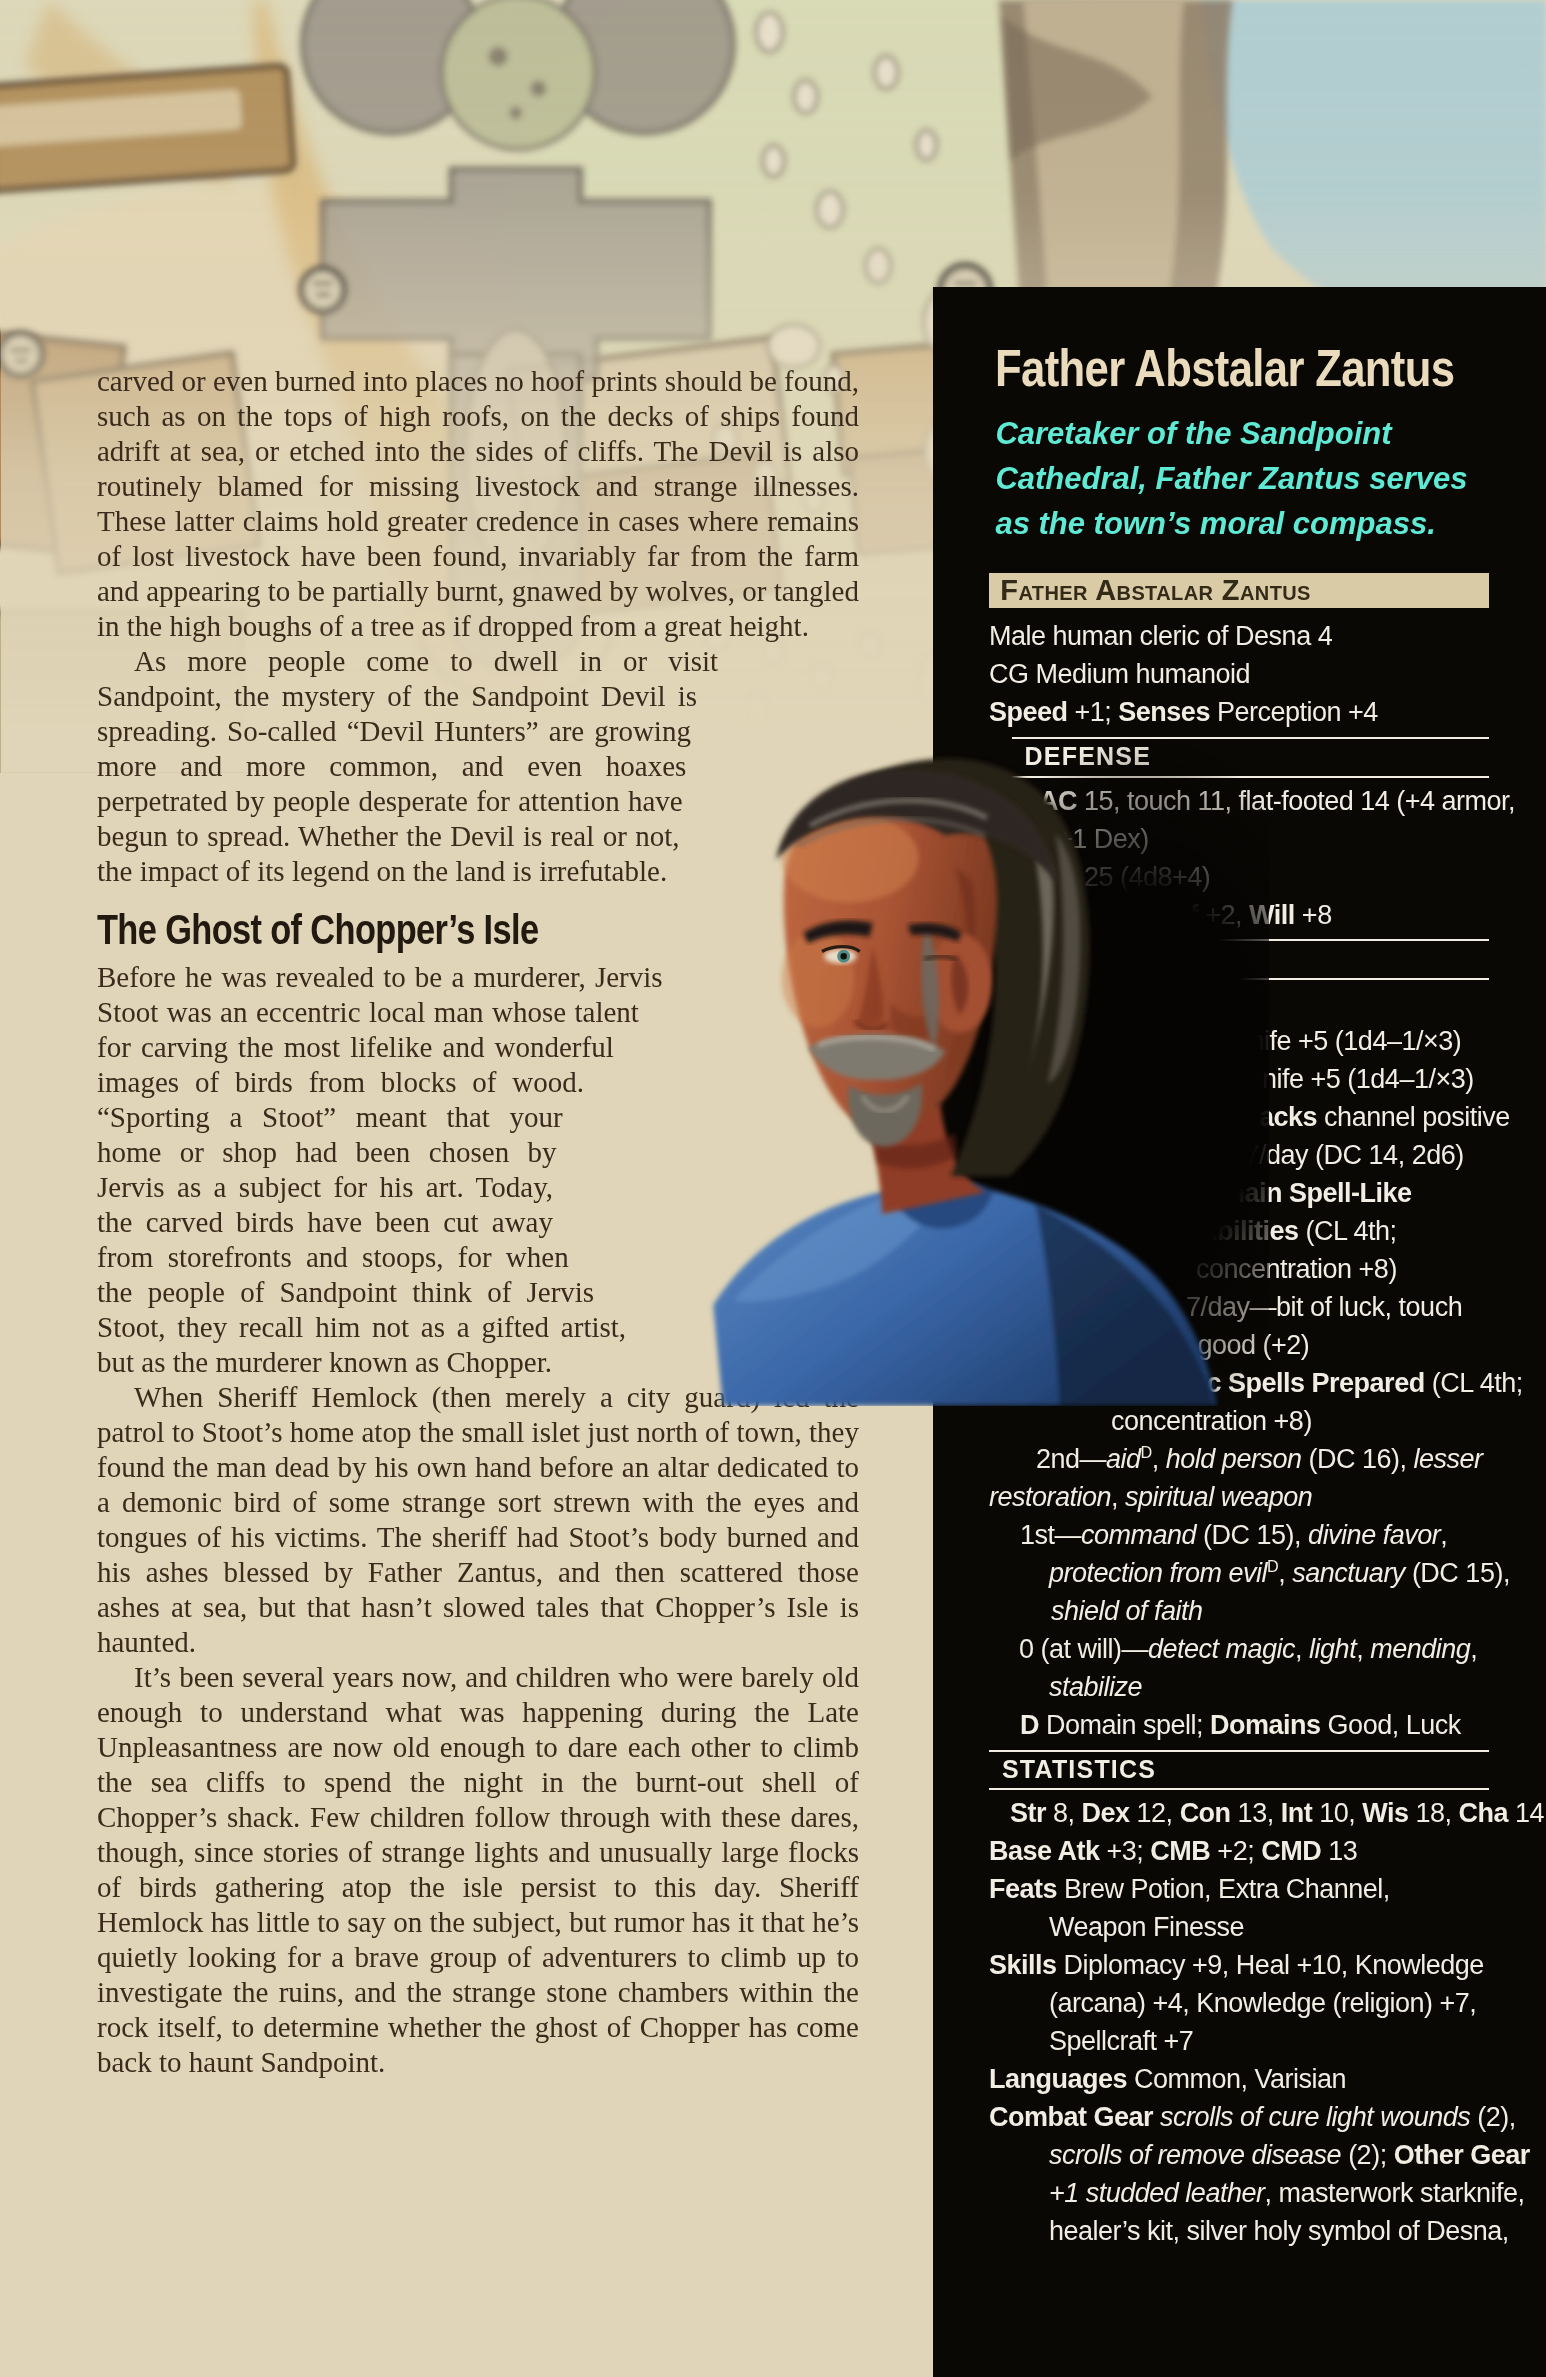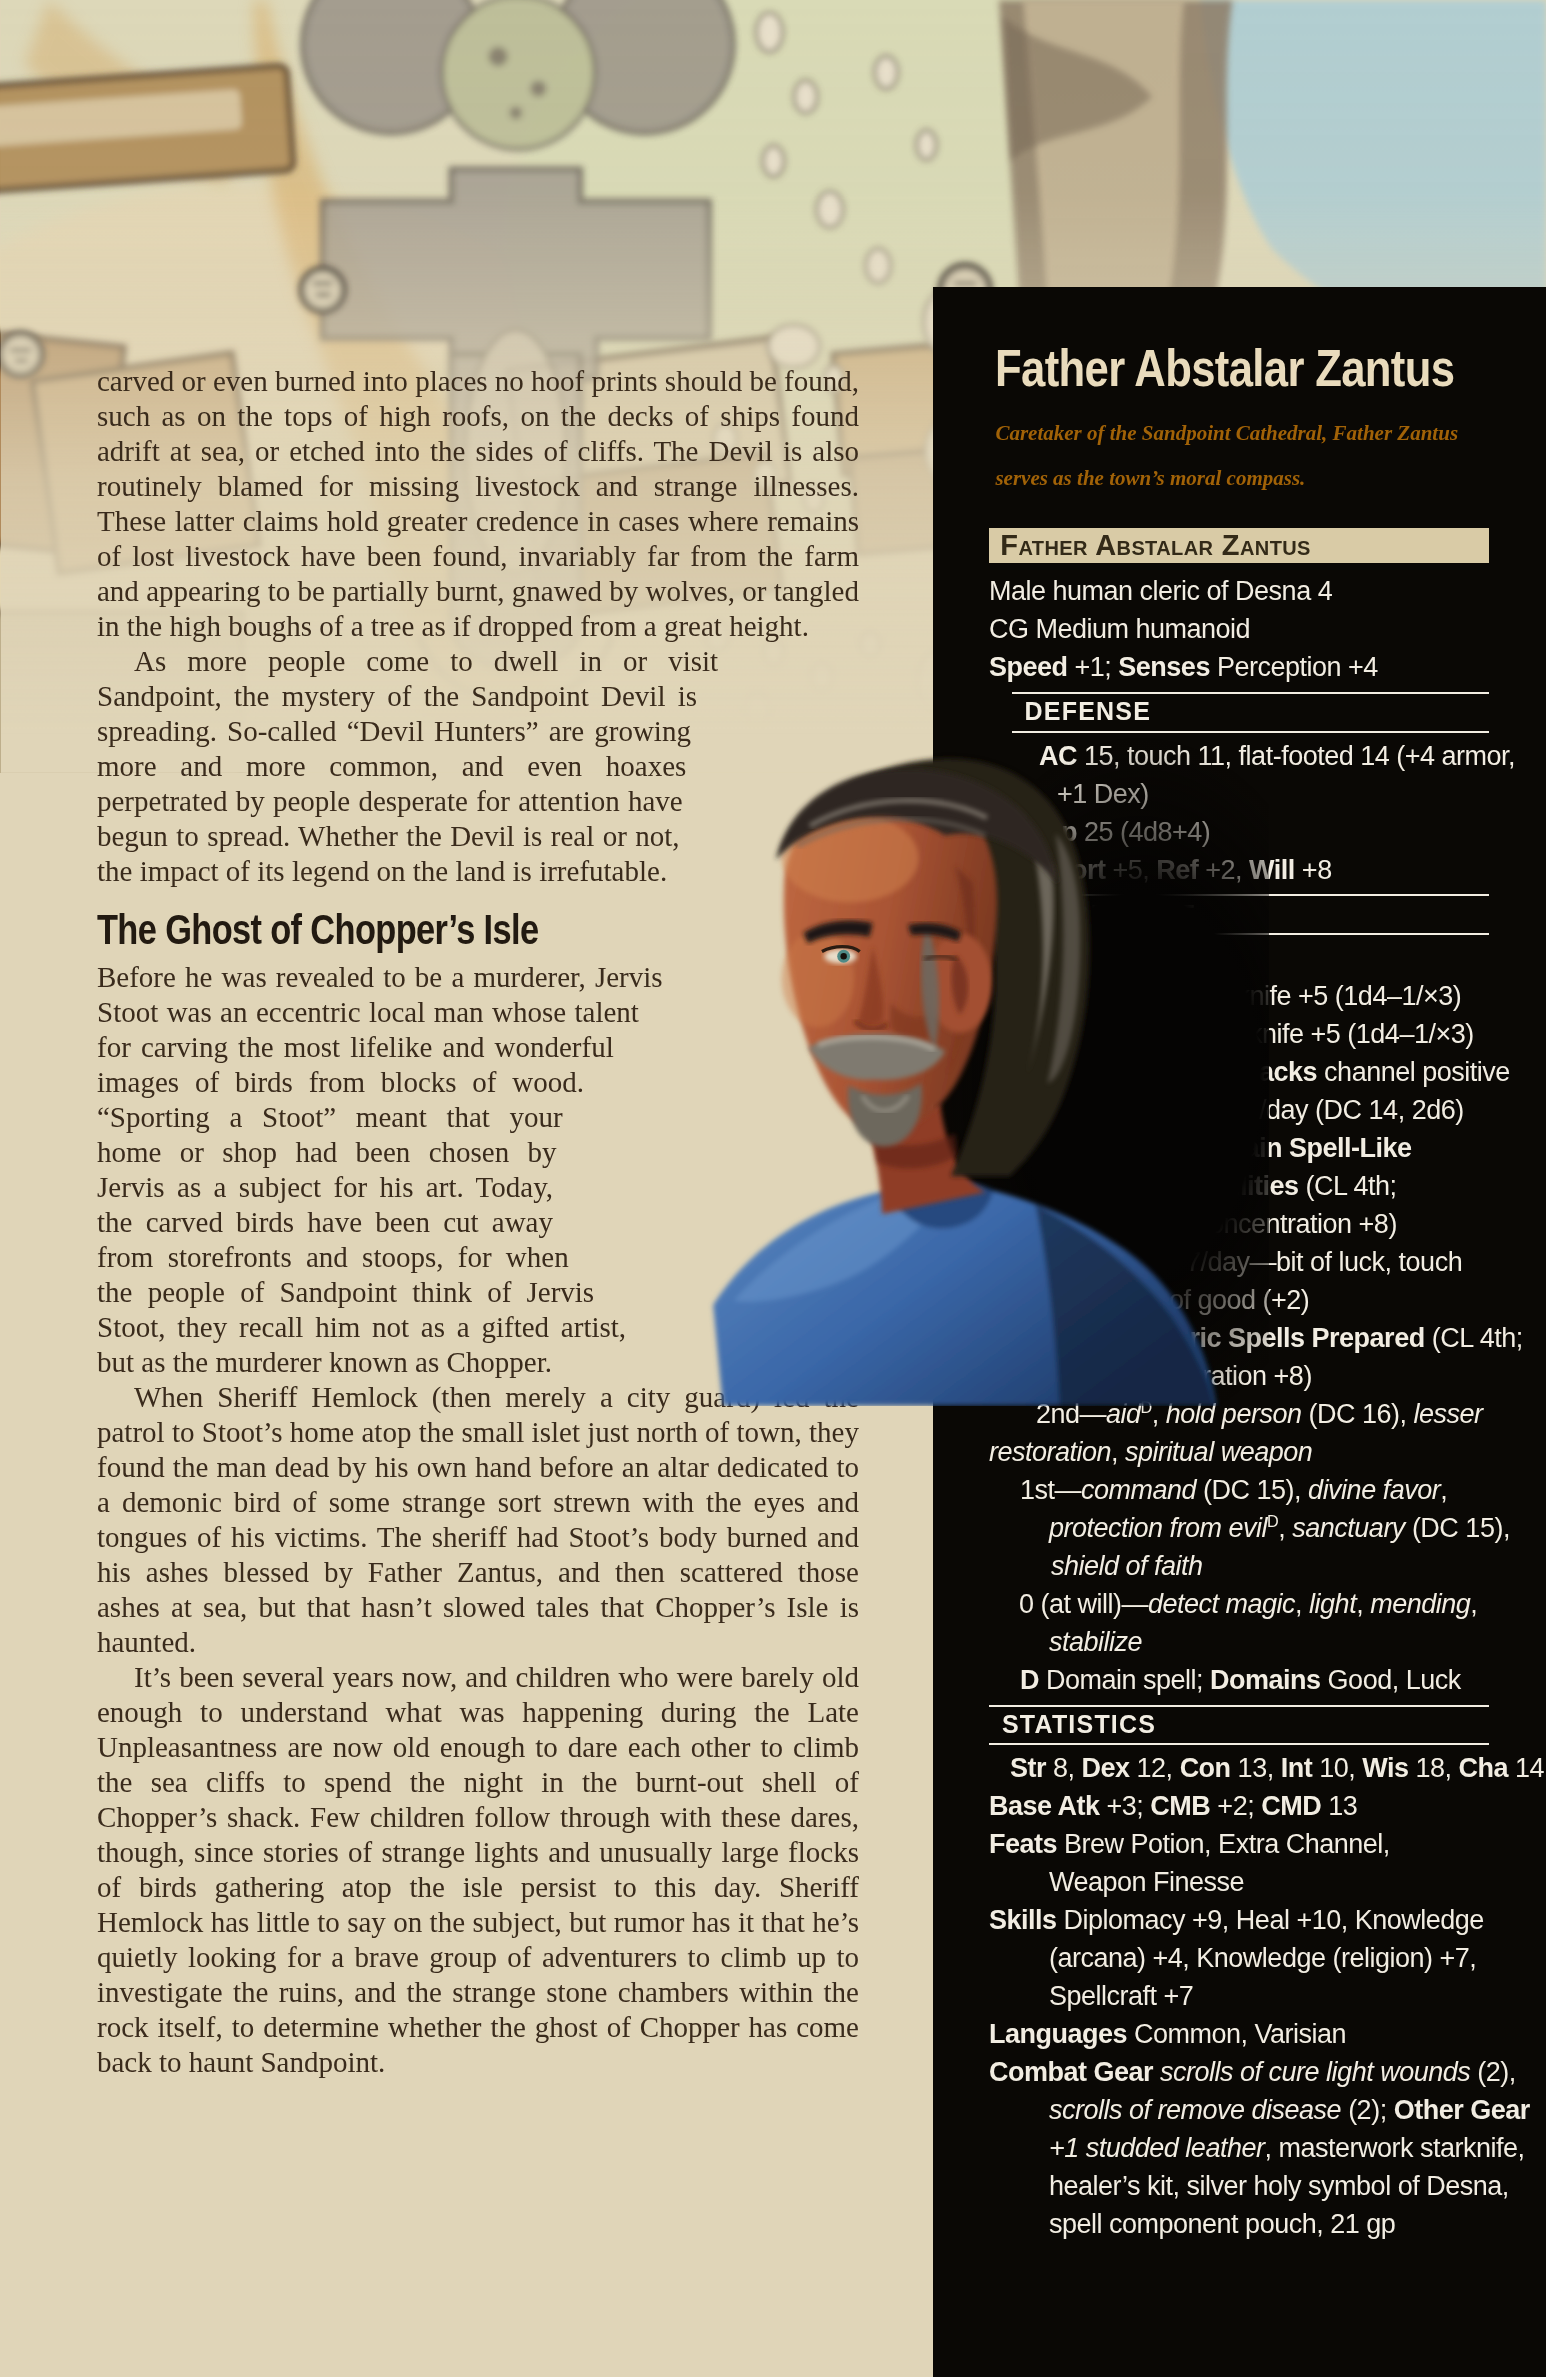--- a/index.html
+++ b/index.html
@@ -9,22 +9,22 @@
   
   .map-strip{position:absolute;left:0;top:0;width:1547px;height:773px;}
   .map-strip svg{display:block;}
 
   
   .sidebar{position:absolute;left:933px;top:287px;width:614px;height:2091px;background:#0a0805;
            box-sizing:border-box;padding:53px 58px 0 56px;color:#f2ede2;}
   .npc-title{margin:0 0 0 6.4px;color:#e9dbbc;font-family:"Liberation Sans",sans-serif;font-weight:bold;
              font-size:52px;line-height:56px;letter-spacing:-0.8px;}
   .npc-title .cond{display:inline-block;transform:scaleX(.84);transform-origin:left center;white-space:nowrap;}
-  .npc-flavor{margin:14.5px 0 0 6.4px;color:#a16207;font-family:Liberation Serif, serif;
-              font-style:italic;font-weight:bold;font-size:21px;line-height:45px;width:483px;}
+  .npc-flavor{margin:14.5px 0 0 6.4px;color:#5eead4;font-family:Liberation Sans, sans-serif;
+              font-style:italic;font-weight:bold;font-size:31px;line-height:45px;width:483px;}
   .sb-bar{margin:27px 0 9.7px 0;background:#d9cba6;color:#332a18;height:35px;line-height:35px;
           font-family:"Liberation Sans",sans-serif;font-weight:bold;font-variant-caps:small-caps;
           font-size:29px;padding-left:11.3px;letter-spacing:0.4px;}
   #statblock-lines{font-family:"Liberation Sans",sans-serif;font-size:27px;letter-spacing:-0.5px;color:#f2ede2;}
   .sb-line{line-height:38px;white-space:nowrap;}
   .sb-line .b{font-weight:bold;}
   .sb-line .i{font-style:italic;}
   .sb-line sup{font-size:60%;vertical-align:super;line-height:0;}
   .sb-h{border-top:2.4px solid #f2ede2;border-bottom:2.4px solid #f2ede2;margin:5.6px 0 4px 0;
         padding:1.6px 0 3.2px 13px;font-weight:bold;font-size:25px;letter-spacing:1.2px;line-height:32px;
@@ -199,21 +199,20 @@
         <div class="sb-line" style="margin-left: 0px;"><span class="b">Feats</span><span> Brew Potion, Extra Channel,</span></div>
         <div class="sb-line" style="margin-left: 60px;"><span>Weapon Finesse</span></div>
         <div class="sb-line" style="margin-left: 0px;"><span class="b">Skills</span><span> Diplomacy +9, Heal +10, Knowledge</span></div>
         <div class="sb-line" style="margin-left: 60px;"><span>(arcana) +4, Knowledge (religion) +7,</span></div>
         <div class="sb-line" style="margin-left: 60px;"><span>Spellcraft +7</span></div>
         <div class="sb-line" style="margin-left: 0px;"><span class="b">Languages</span><span> Common, Varisian</span></div>
         <div class="sb-line" style="margin-left: 0px;"><span class="b">Combat Gear</span><span> </span><span class="i">scrolls of cure light wounds</span><span> (2),</span></div>
         <div class="sb-line" style="margin-left: 60px;"><span class="i">scrolls of remove disease</span><span> (2); </span><span class="b">Other Gear</span></div>
         <div class="sb-line" style="margin-left: 60px;"><span class="i">+1 studded leather</span><span>, masterwork starknife,</span></div>
         <div class="sb-line" style="margin-left: 60px;"><span>healer’s kit, silver holy symbol of Desna,</span></div>
-        <div class="sb-line" style="margin-left: 60px;"><span>spell component pouch, 21 gp</span></div>
       </div>
   </div>
 
   <div class="portrait">
     <svg width="580" height="669" viewBox="0 0 720 830">
       <defs>
         <radialGradient id="blackHalo" cx="0.5" cy="0.5" r="0.5">
           <stop offset="0.55" stop-color="#050403" stop-opacity="1"></stop>
           <stop offset="1" stop-color="#050403" stop-opacity="0"></stop>
         </radialGradient>

